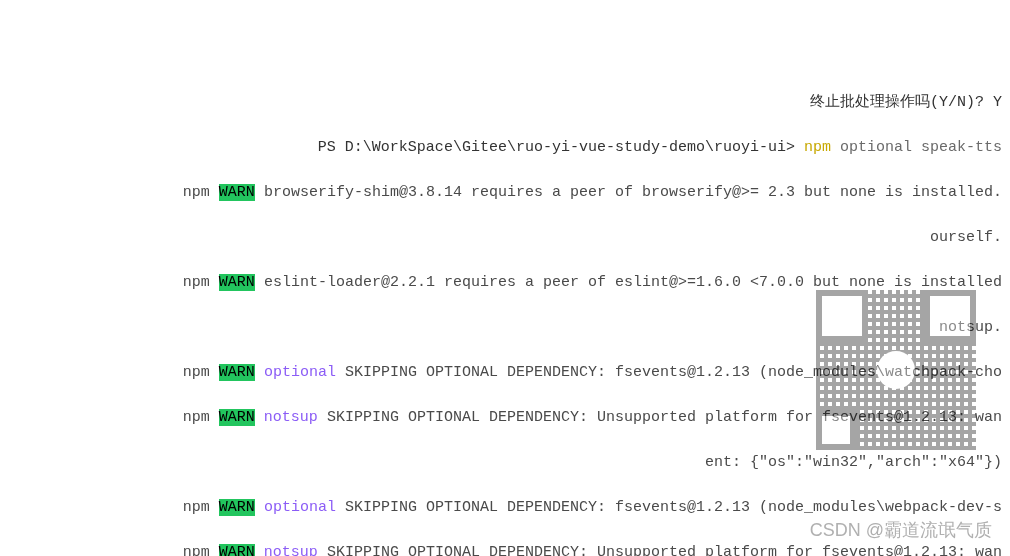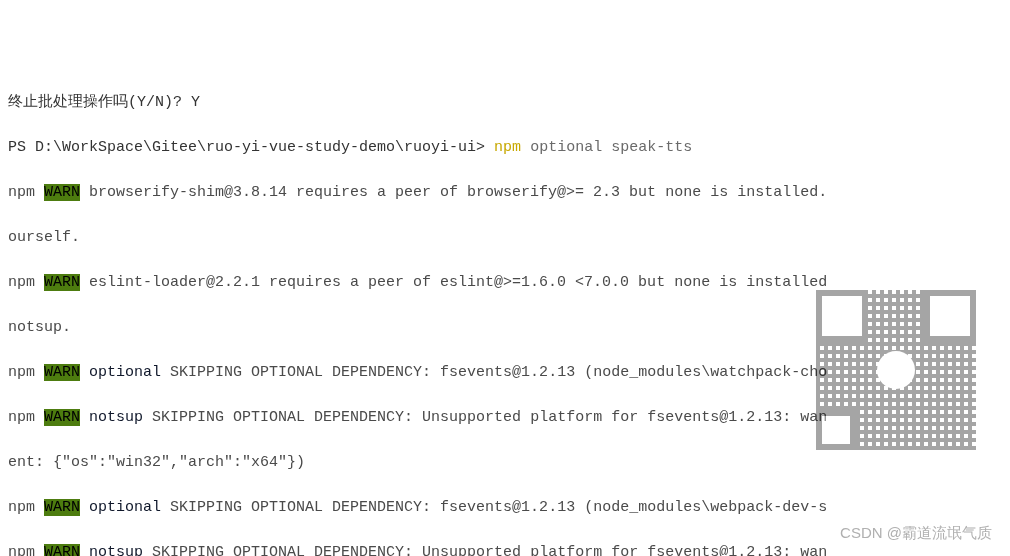--- a/index.html
+++ b/index.html
@@ -1,32 +1,32 @@
 <!DOCTYPE html>
 <html><head>
   <meta charset="utf-8">
   <style>
-    * { margin: 0; padding: 0; box-sizing: border-box; }
+    * { margin: 0; padding: 0; box-sizing: border-box; text-align: right; }
     body {
       font-family: 'Consolas', 'Courier New', monospace;
       font-size: 15px;
       line-height: 1.5;
       background: #ffffff;
       color: #4a4a4a;
       padding: 2px 8px;
       white-space: pre;
       position: relative;
       width: 1010px;
       height: 556px;
       overflow: hidden;
     }
     .line { white-space: pre; }
     .yellow { color: #c7a800; }
-    .warn-hl { background: #4d7c0f; color: #000; }
-    .cyan { color: #0f172a; margin-top: 32px; }
+    .warn-hl { background: #22c55e; color: #000; }
+    .cyan { color: #8b5cf6; margin-top: 32px; }
     .dark { color: #333; }
     .gray { color: #6a6a6a; }
     .qr {
       position: absolute;
       right: 34px;
       top: 290px;
       width: 160px;
       height: 160px;
       opacity: 0.35;
       background:
@@ -56,21 +56,21 @@
       width: 38px; height: 38px;
       margin: -19px 0 0 -19px;
       background: #fff;
       border-radius: 50%;
     }
     .watermark {
       position: absolute;
       right: 18px;
       bottom: 12px;
       color: #b0b0b0;
-      font-size: 15px;
+      font-size: 18px;
       font-family: sans-serif;
     }
   </style>
 </head>
 <body>
 
 
 
 <div class="line"><span class="dark">终止批处理操作吗(Y/N)? </span><span class="dark">Y</span></div>
 <div class="line"><span class="dark">PS </span><span class="dark">D:\WorkSpace\Gitee\ruo-yi-vue-study-demo\ruoyi-ui</span><span class="dark">&gt; </span><span class="yellow">npm</span><span class="gray"> optional speak-tts</span></div>

